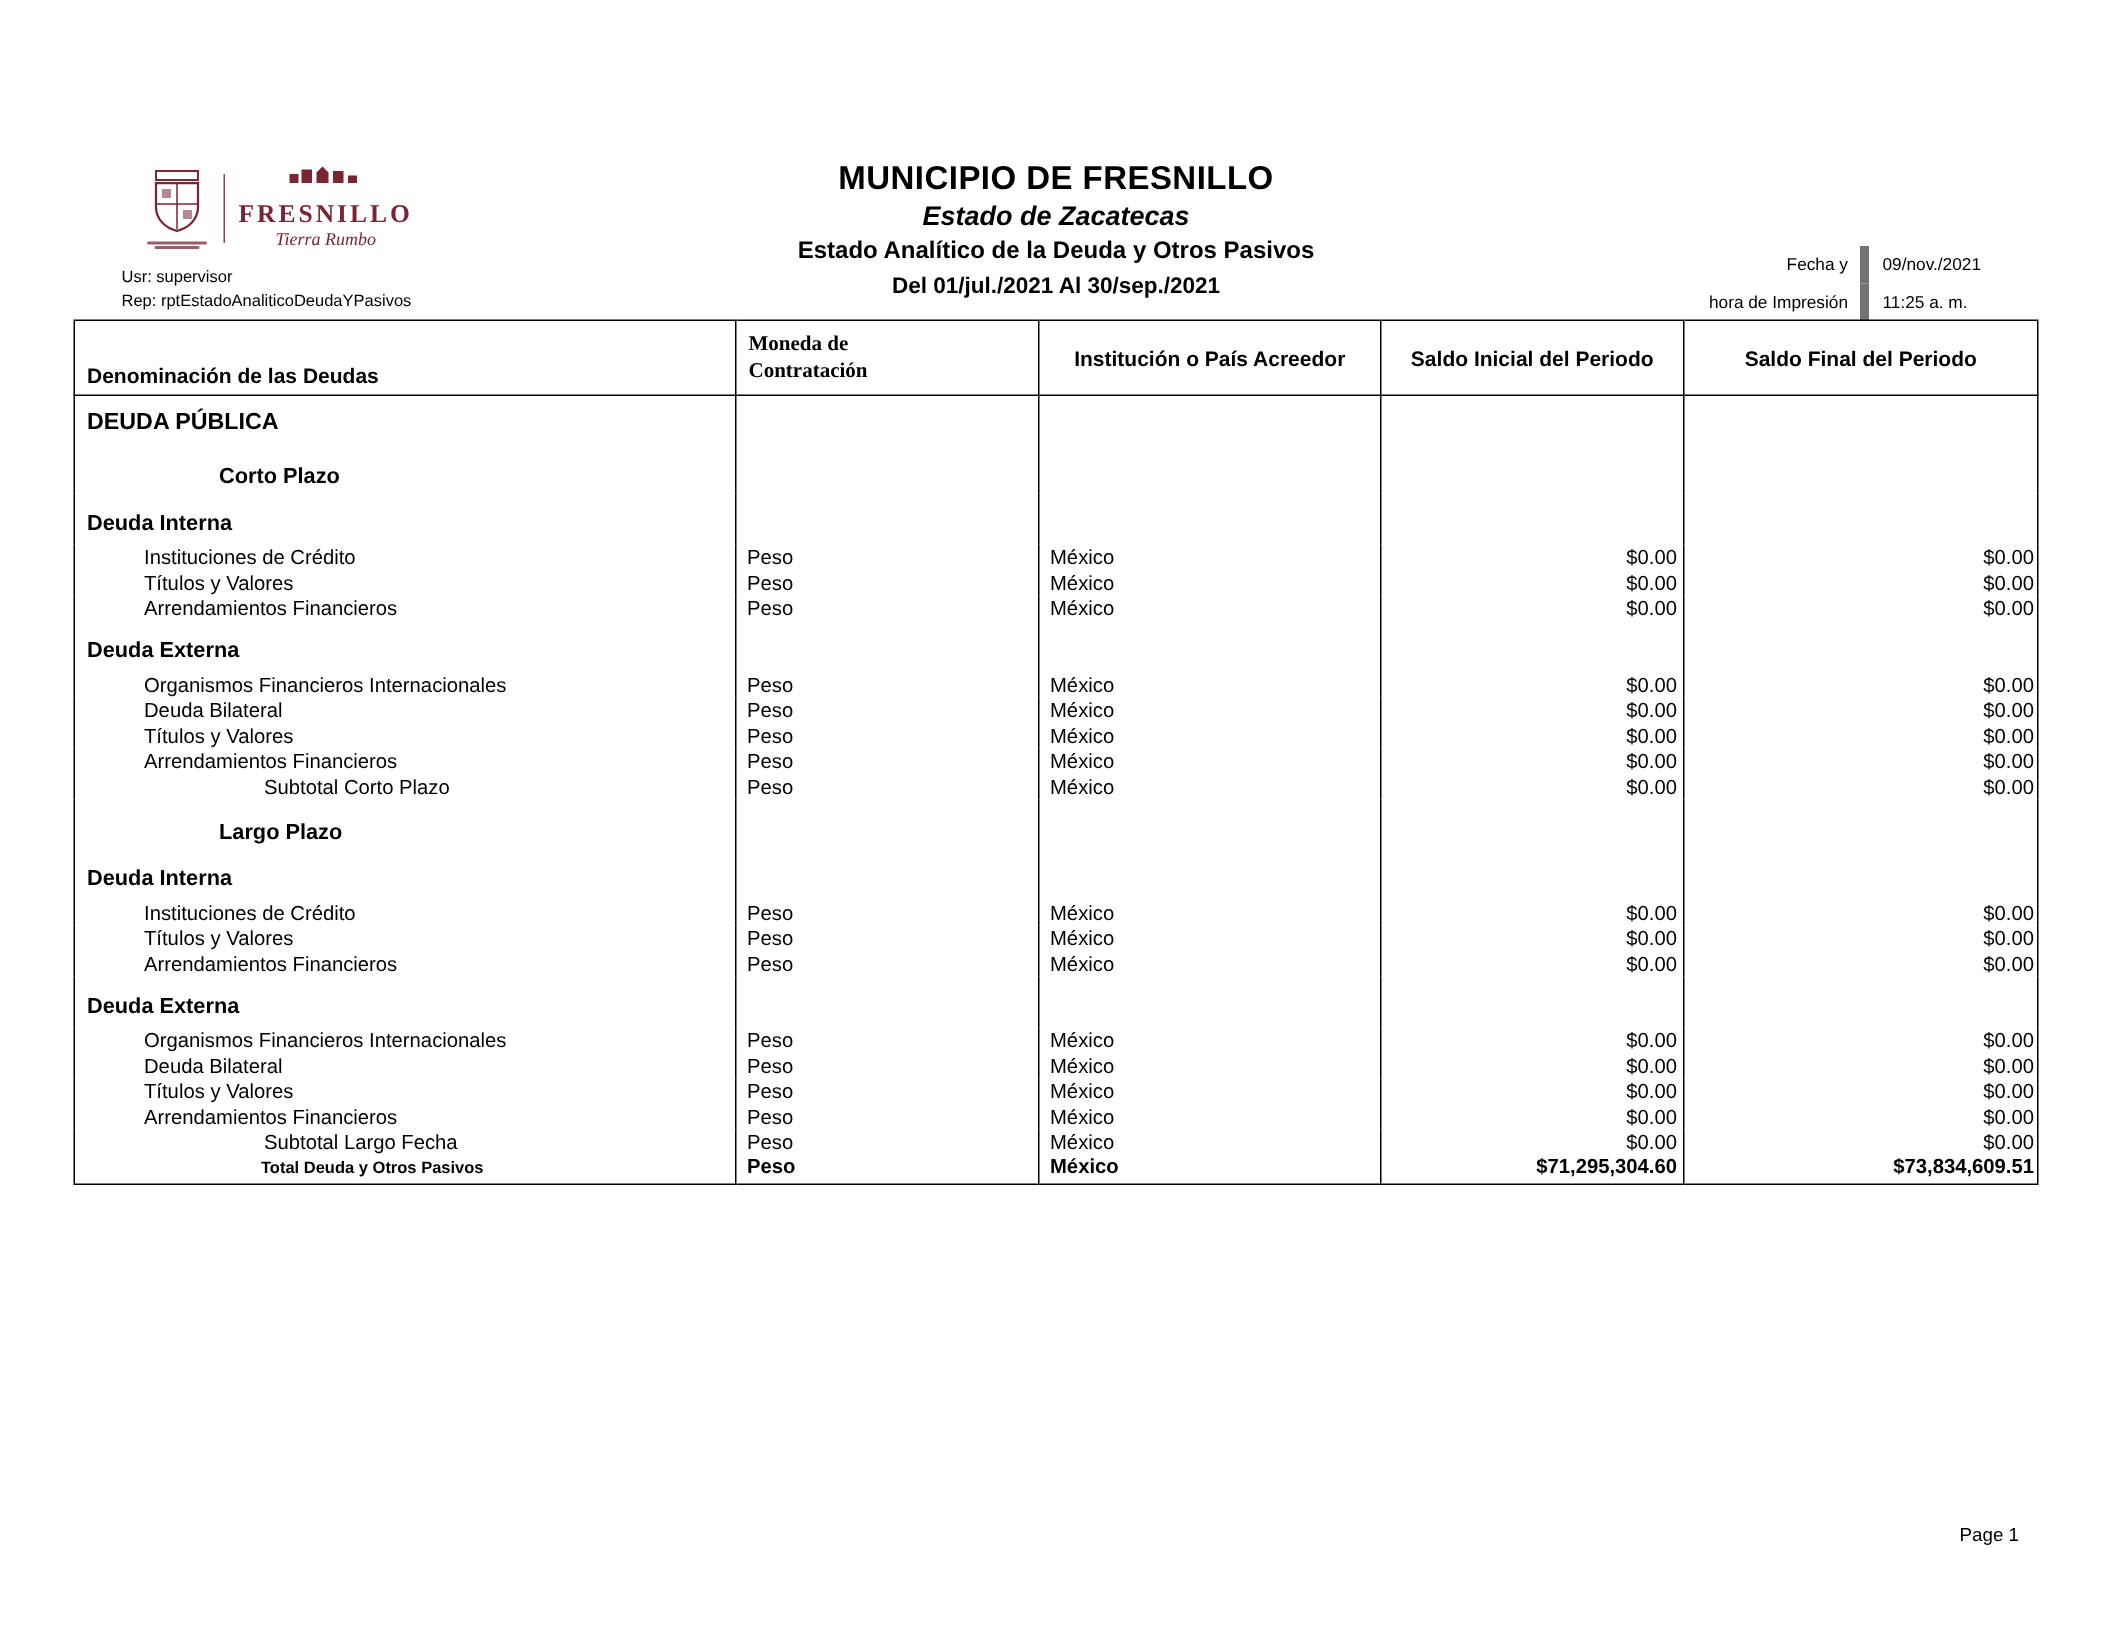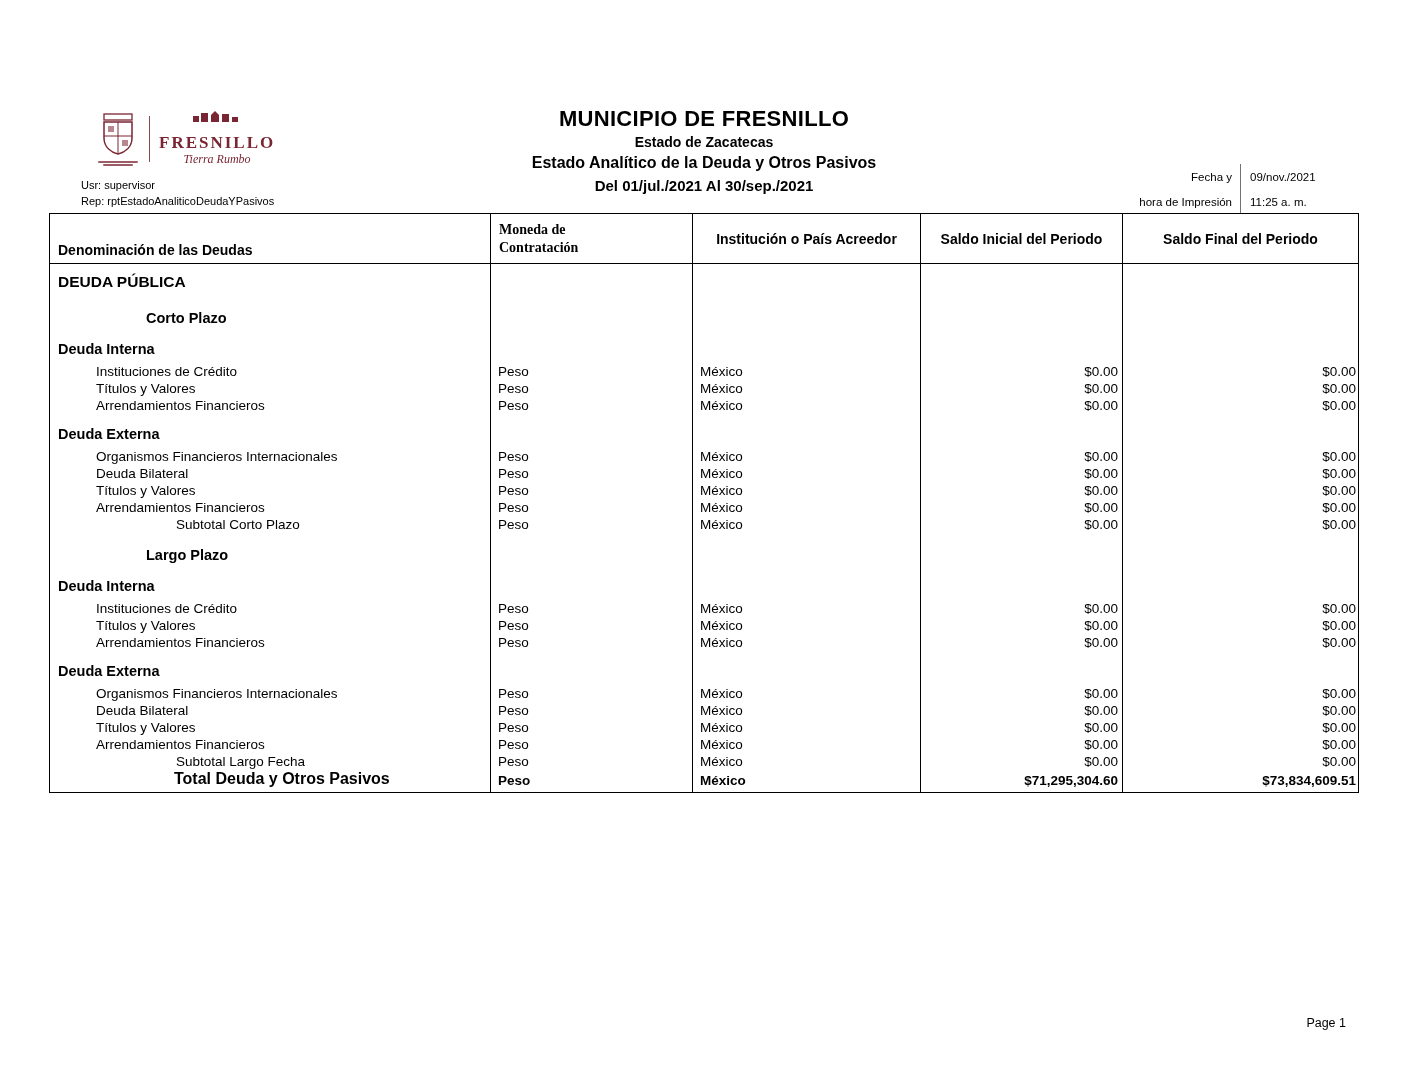--- a/index.html
+++ b/index.html
@@ -3,40 +3,40 @@
 <meta charset="utf-8">
 <style>
   * { margin:0; padding:0; box-sizing:border-box; }
   html,body { background:#ffffff; }
   body { font-family:"Liberation Sans", sans-serif; color:#000; }
   .page { position:relative; width:1408px; height:1088px; background:#fff; overflow:hidden; }
 
   
   .titles { position:absolute; top:106px; left:0; width:100%; text-align:center; }
   .title-main   { font-size:22px; font-weight:bold; letter-spacing:0.3px; }
-  .title-sub    { font-size:14px; font-weight:bold; margin-top:2px; }
+  .title-sub    { font-size:18px; font-weight:bold; margin-top:2px;font-style:italic; }
   .title-report { font-size:16px; font-weight:bold; margin-top:4px; }
   .title-period { font-size:15px; font-weight:bold; margin-top:5px;text-align:center; }
 
   
   .logo { position:absolute; left:96px; top:110px; display:flex; align-items:center; gap:9px; color:#7a2533; }
   .crest-wrap { display:flex; flex-direction:column; align-items:center; }
   .crest-caption-bar { height:2px; background:#7a2533; opacity:.75; margin-top:1px; border-radius:1px; }
   .cb1 { width:40px; } .cb2 { width:30px; }
   .logo-divider { width:1px; height:46px; background:#8a4a52; }
   .fresnillo { display:flex; flex-direction:column; align-items:center; }
   .fresnillo-name { font-family:"Liberation Serif", serif; font-weight:bold; font-size:17px; letter-spacing:2px; color:#7a2533; line-height:18px;margin-top:12px; }
   .fresnillo-tagline { font-family:"Liberation Serif", serif; font-style:italic; font-size:12px; color:#7a2533; }
 
   
   .meta-left { position:absolute; left:81px; top:177px; font-size:11px; line-height:16px; }
   .meta-right { position:absolute; left:1090px; top:164px; font-size:11.5px; }
   .meta-row { display:flex; align-items:center; height:25px; }
   .meta-lbl { width:150px; text-align:right; padding-right:8px; }
-  .meta-val { border-left:1px solid #737373; padding-left:9px; width:90px; height:100%; display:flex; align-items:center; }
+  .meta-val { border-left:6px solid #737373; padding-left:9px; width:90px; height:100%; display:flex; align-items:center; }
 
   
   .report-table { position:absolute; left:49px; top:213px; width:1309px; border-collapse:collapse; table-layout:fixed; border:1.5px solid #000; }
   .report-table th, .report-table td { border-left:1px solid #000; border-right:1px solid #000; overflow:hidden; }
   .report-table thead th { border-bottom:1.5px solid #000; font-size:14px; font-weight:bold; height:50px; padding:5px 8px; }
   th.c1 { text-align:left;  vertical-align:bottom; }
   th.c2 { text-align:left;  vertical-align:middle; white-space:pre-line; line-height:18px;font-family:Liberation Serif, serif; }
   th.c3, th.c4, th.c5 { text-align:center; vertical-align:middle; }
 
   .report-table td { font-size:13.5px; vertical-align:bottom; }
@@ -56,21 +56,21 @@
   tr.r-item td { padding-top:1px; padding-bottom:1px; }
   tr.r-item td.c1 { padding-left:46px;margin-top:44px; }
 
   tr.r-subtotal td { padding-top:1px; padding-bottom:1px; }
   tr.r-subtotal td.c1 { padding-left:126px; }
 
   tr.r-total td { padding-top:34px; font-weight:bold; }
   tr.r-total td.c1 { font-size:14.5px; padding-left:46px; }
 
   tr.r-total2 td { padding-bottom:4px; font-weight:bold; }
-  tr.r-total2 td.c1 { font-size:16px; padding-left:124px; }
+  tr.r-total2 td.c1 { font-size:11px; padding-left:124px; }
 
   
   .page-num { position:absolute; top:1016px; right:62px; font-size:12.5px; }
 </style>
 </head>
 <body>
 
 <div class="page">
 
   <div class="logo">

